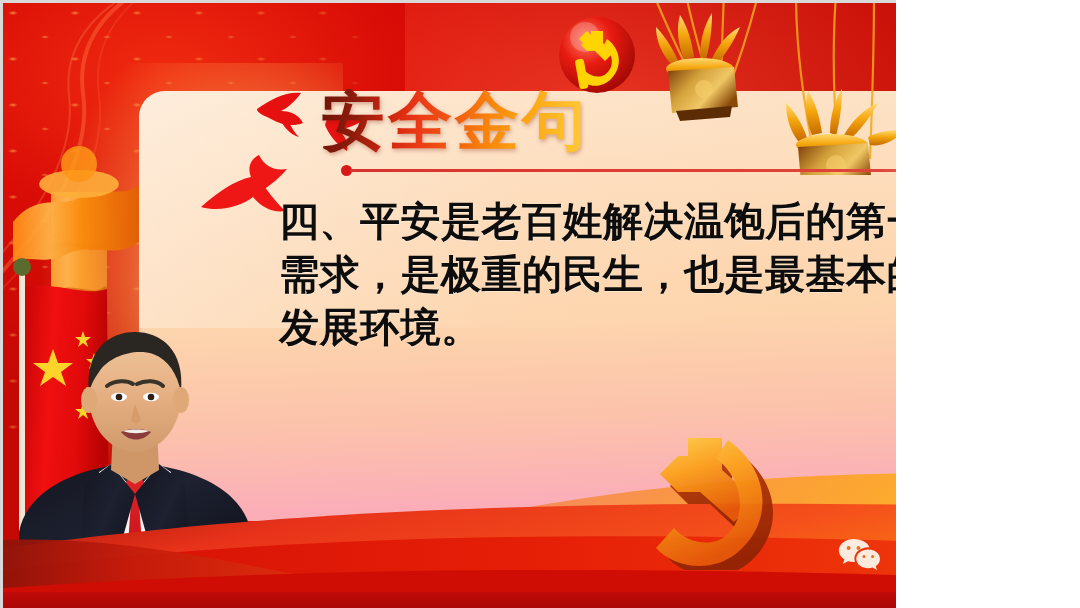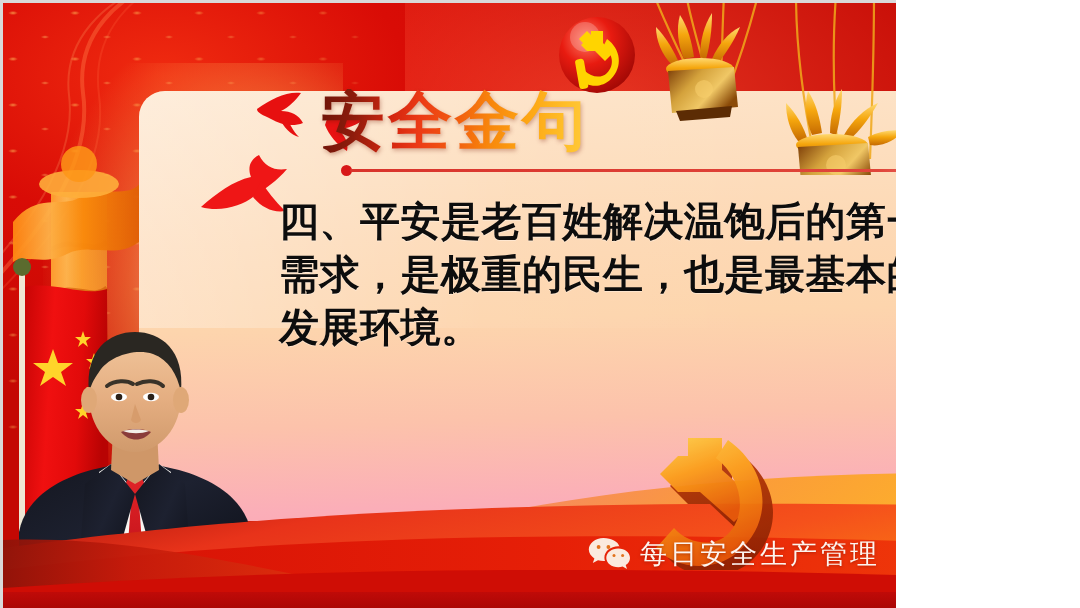--- a/index.html
+++ b/index.html
@@ -519,18 +519,17 @@
       </g>
       <g fill="#e2721c">
         <circle cx="10.6" cy="10" r="1.9"></circle>
         <circle cx="20.4" cy="10" r="1.9"></circle>
       </g>
       <g fill="#e2721c">
         <circle cx="26" cy="18.4" r="1.5"></circle>
         <circle cx="34.6" cy="18.4" r="1.5"></circle>
       </g>
     </svg>
-    <div class="watermark-text">每日安全生产管理</div>
   </div>
 
   <div class="bottom-bar"></div>
 
 </div>
 
 </body></html>

